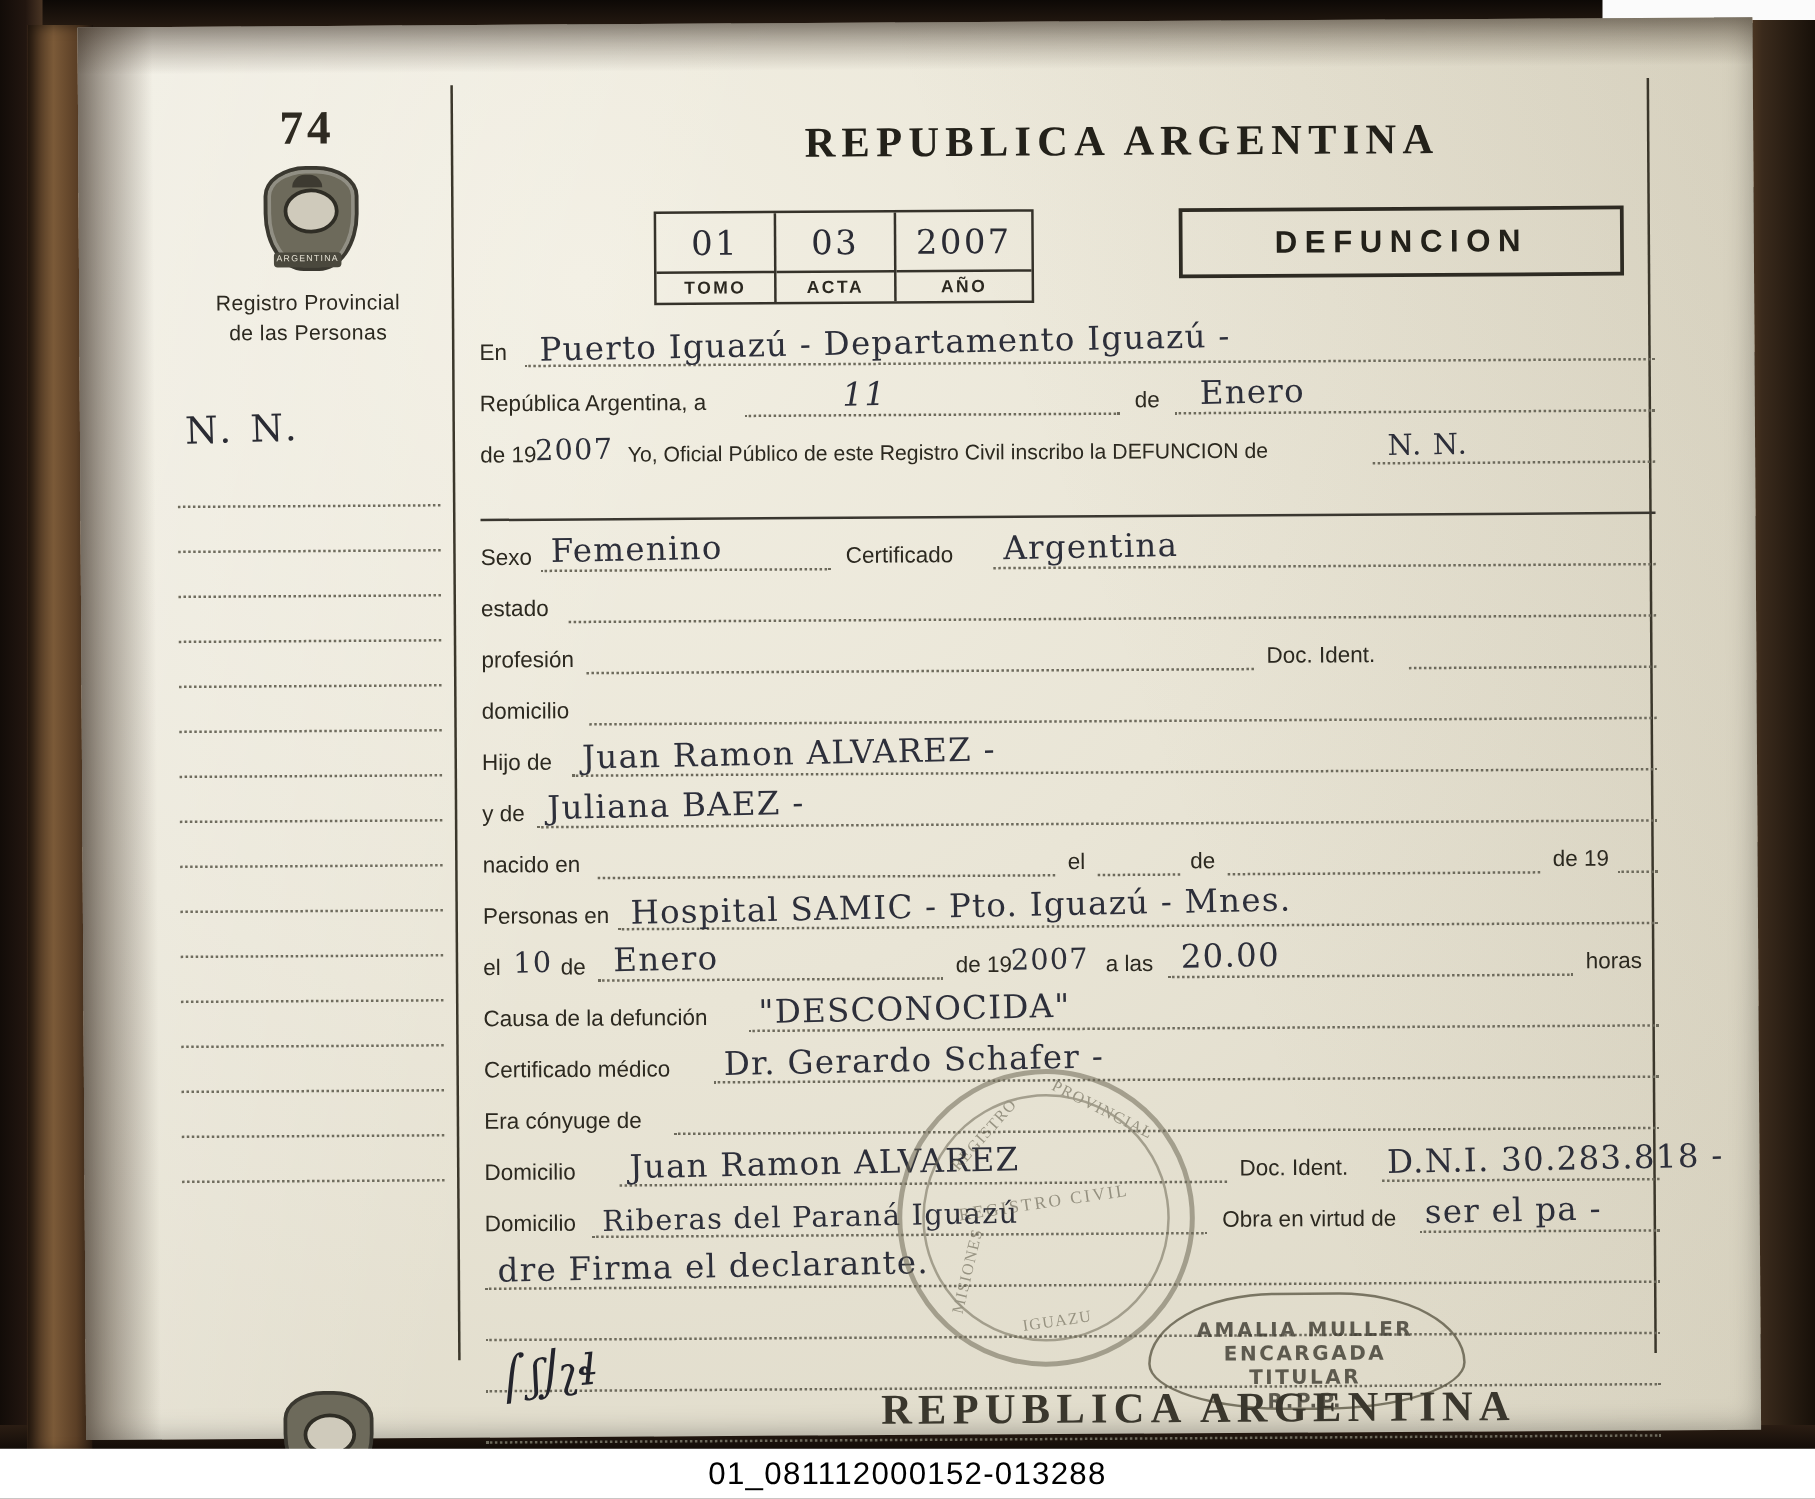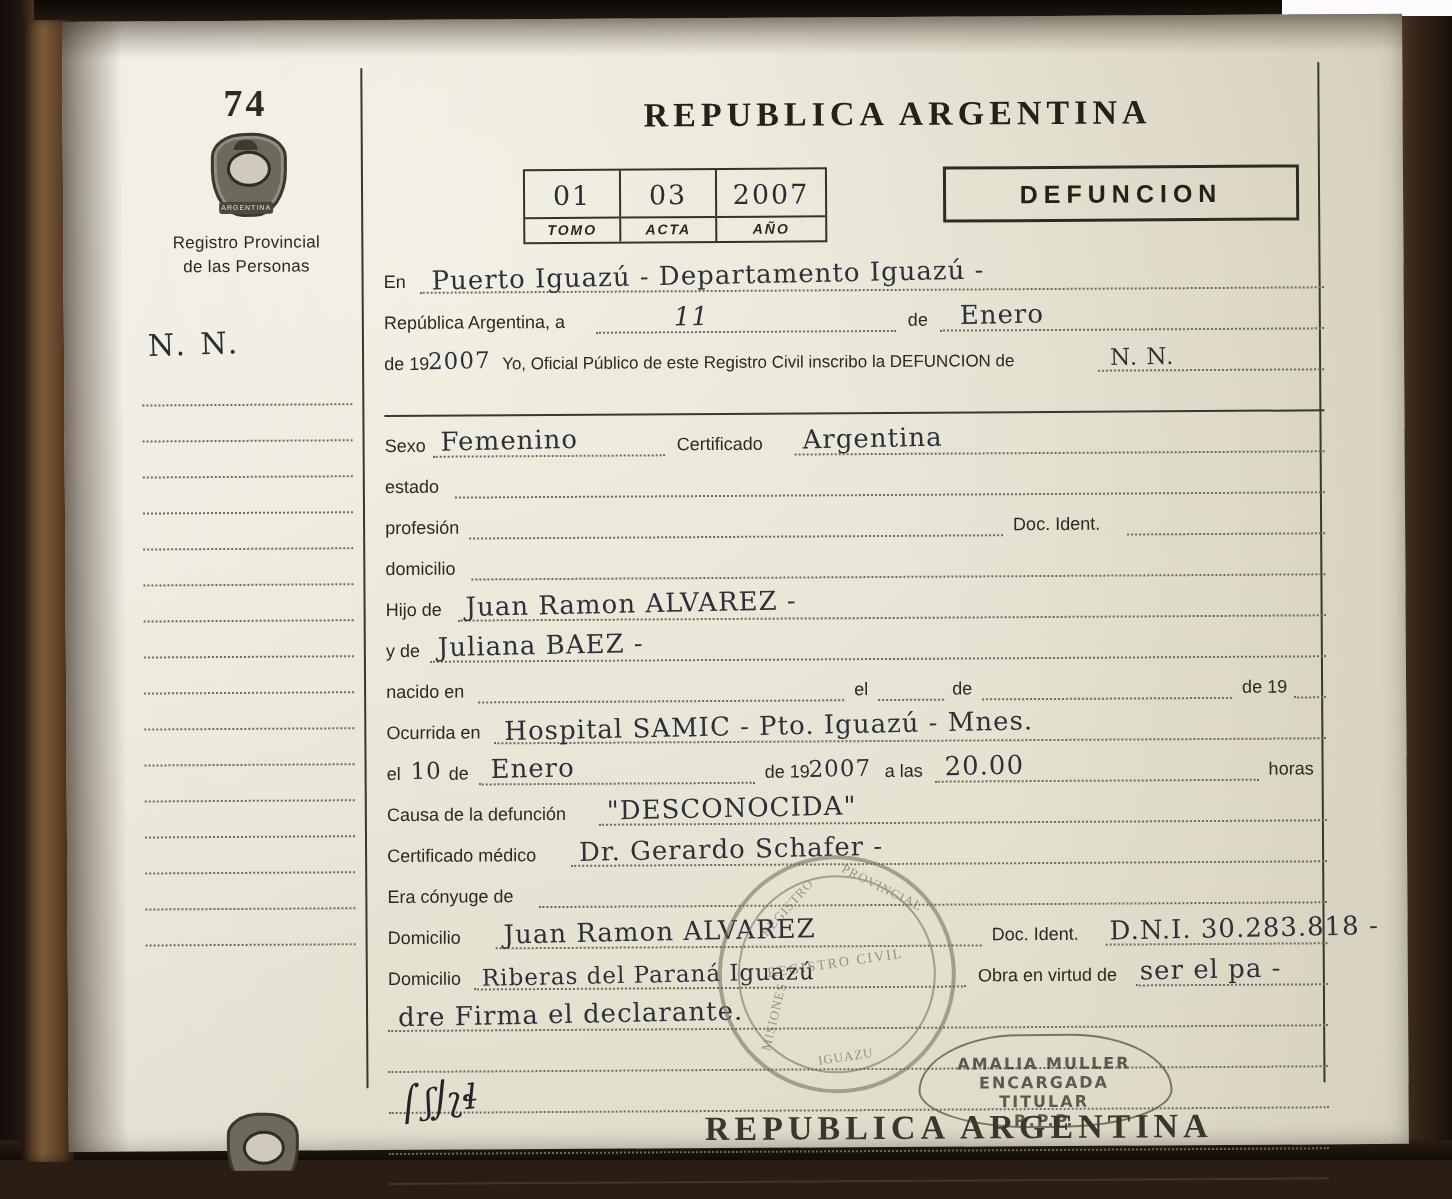--- a/index.html
+++ b/index.html
@@ -209,21 +209,20 @@
     color: #2b2c35;
     letter-spacing: 2px;
   }
   .ta-lab {
     border-top: 2px solid #35322a;
     font-size: 14px;
     font-weight: bold;
     letter-spacing: 2px;
     color: #2b2820;
     padding: 3px 0 4px 0;
-    font-style: italic;
   }
 
   .defuncion-box {
     position: absolute;
     left: 560px; top: 72px;
     width: 350px; height: 50px;
     border: 3px solid #2e2b23;
     text-align: center;
     line-height: 50px;
     font-size: 25px;
@@ -553,21 +552,21 @@
           <span class="hand" style="left:102px;"></span>
           <span class="lbl" style="left:468px;">el</span>
           <span class="dots" style="left:492px; width:66px;"></span>
           <span class="lbl" style="left:566px;">de</span>
           <span class="dots" style="left:596px; width:250px;"></span>
           <span class="lbl" style="left:856px;">de 19</span>
           <span class="dots" style="left:908px; width:32px;"></span>
         </div>
 
         <div class="fl">
-          <span class="lbl">Ocurrida en</span>
+          <span class="lbl">Personas en</span>
           <span class="dots" style="left:108px; width:832px;"></span>
           <span class="hand" style="left:118px;">Hospital SAMIC - Pto. Iguazú - Mnes.</span>
         </div>
 
         <div class="fl">
           <span class="lbl">el</span>
           <span class="hand sm" style="left:24px;">10</span>
           <span class="lbl" style="left:62px;">de</span>
           <span class="dots" style="left:92px; width:276px;"></span>
           <span class="hand" style="left:104px;">Enero</span>
@@ -653,13 +652,14 @@
 
     </div>
 
     <div class="bottom-crest">
       <div class="shield"></div>
       <div class="oval"></div>
     </div>
     <div class="bottom-title">REPUBLICA ARGENTINA</div>
   </div>
 
+  <div class="caption">01_081112000152-013288</div>
 </div>
 
 </body></html>

